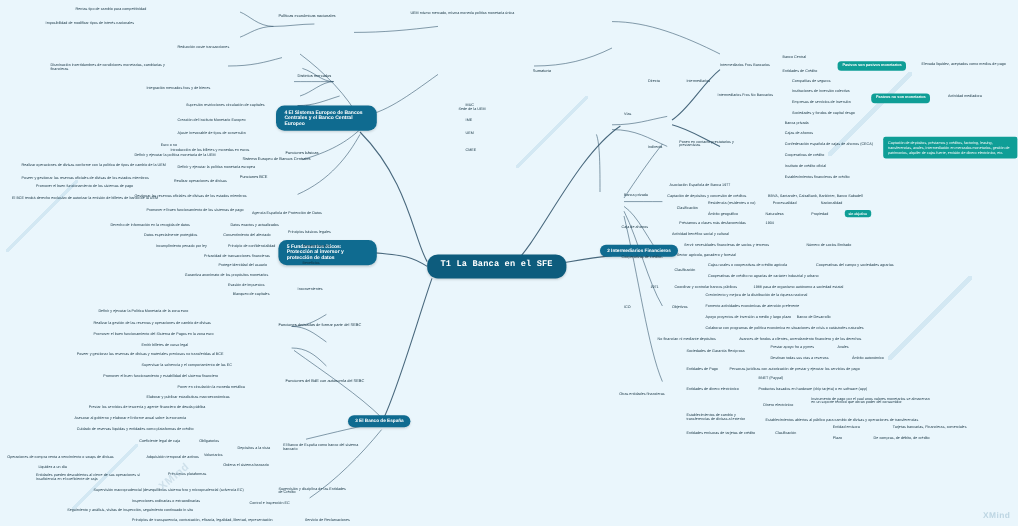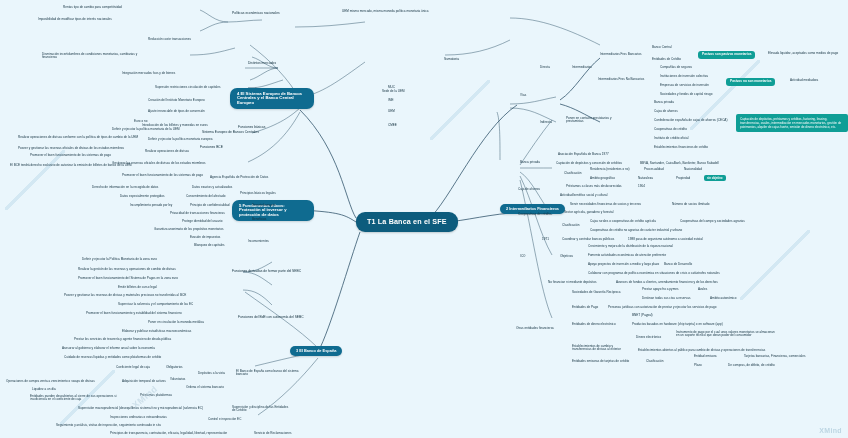--- a/index.html
+++ b/index.html
@@ -113,21 +113,21 @@
     <path d="M520 180 C 532 230 540 290 552 318"></path>
 
     <path d="M318 348 C 300 330 270 310 245 292"></path>
     <path d="M318 352 C 300 355 280 360 255 366"></path>
     <path d="M318 358 C 300 380 280 400 258 415"></path>
     <path d="M243 272 C 255 272 262 268 272 262"></path>
     <path d="M243 272 C 255 272 262 278 272 285"></path>
     <path d="M243 290 C 255 290 262 295 272 305"></path>
   </svg>
 
-  <div class="n central" style="left:356px;top:212px;">T1 La Banca en el SFE</div>
+  <div class="n central" style="left:356px;top:212px;font-family:Liberation Mono, monospace;">T1 La Banca en el SFE</div>
 
   <div class="n main1" style="left:230px;top:88px;width:70px;">4 El Sistema Europeo de Bancos Centrales y el Banco Central Europeo</div>
   <div class="n main1" style="left:232px;top:200px;width:68px;">5 Fundamentos éticos: Protección al inversor y protección de datos</div>
   <div class="n main2" style="left:290px;top:346px;">3 El Banco de España</div>
   <div class="n main2" style="left:500px;top:204px;">2 Intermediarios Financieros</div>
 
   <div class="n leaf" style="left:63px;top:6px;">Rentas tipo de cambio para competitividad</div>
   <div class="n leaf" style="left:38px;top:18px;">Imposibilidad de modificar tipos de interés nacionales</div>
   <div class="n mid" style="left:232px;top:12px;">Políticas económicas nacionales</div>
 

